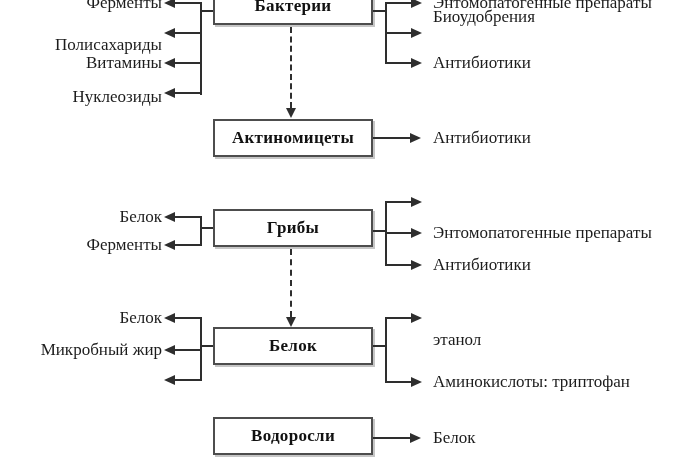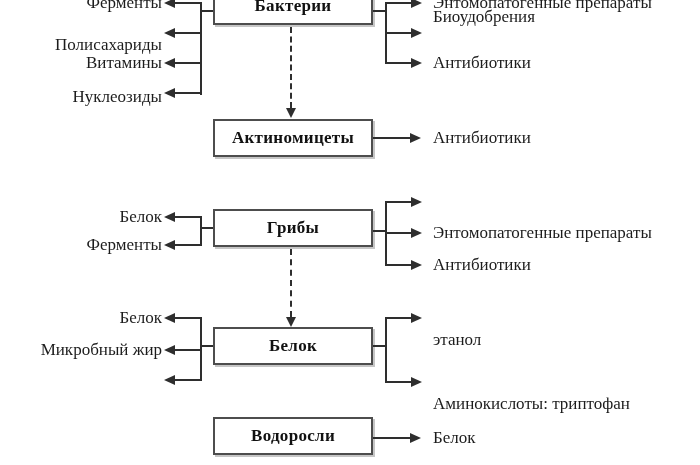--- a/index.html
+++ b/index.html
@@ -109,20 +109,20 @@
   <div class="ah-l" style="left:164px;top:375px"></div>
 
   <div class="v" style="left:385px;top:317px;height:66px"></div>
   <div class="h" style="left:373px;top:345px;width:12px"></div>
   <div class="h" style="left:387px;top:317px;width:25px"></div>
   <div class="ah-r" style="left:411px;top:313px"></div>
   <div class="h" style="left:387px;top:381px;width:25px"></div>
   <div class="ah-r" style="left:411px;top:377px"></div>
 
   <div class="lbl lbl-r" style="top:329px">этанол</div>
-  <div class="lbl lbl-r" style="top:393px">Аминокислоты: триптофан</div>
+  <div class="lbl lbl-r" style="top:371px">Аминокислоты: триптофан</div>
 
   <div class="box" style="top:417px">Водоросли</div>
   <div class="h" style="left:373px;top:437px;width:38px"></div>
   <div class="ah-r" style="left:410px;top:433px"></div>
   <div class="lbl lbl-r" style="top:427px">Белок</div>
 
 </div>
 
 </body></html>

